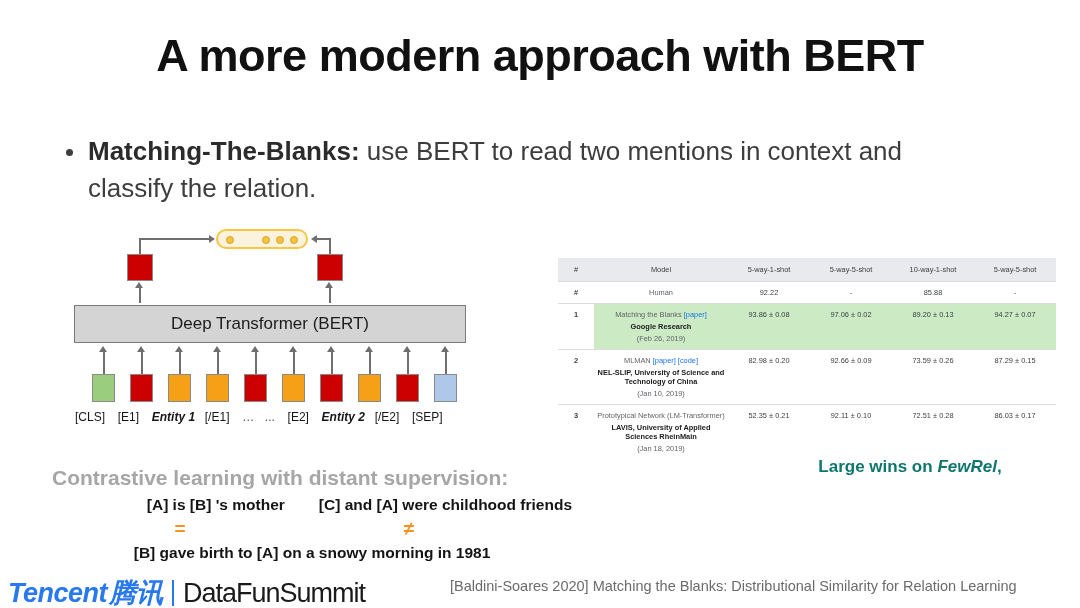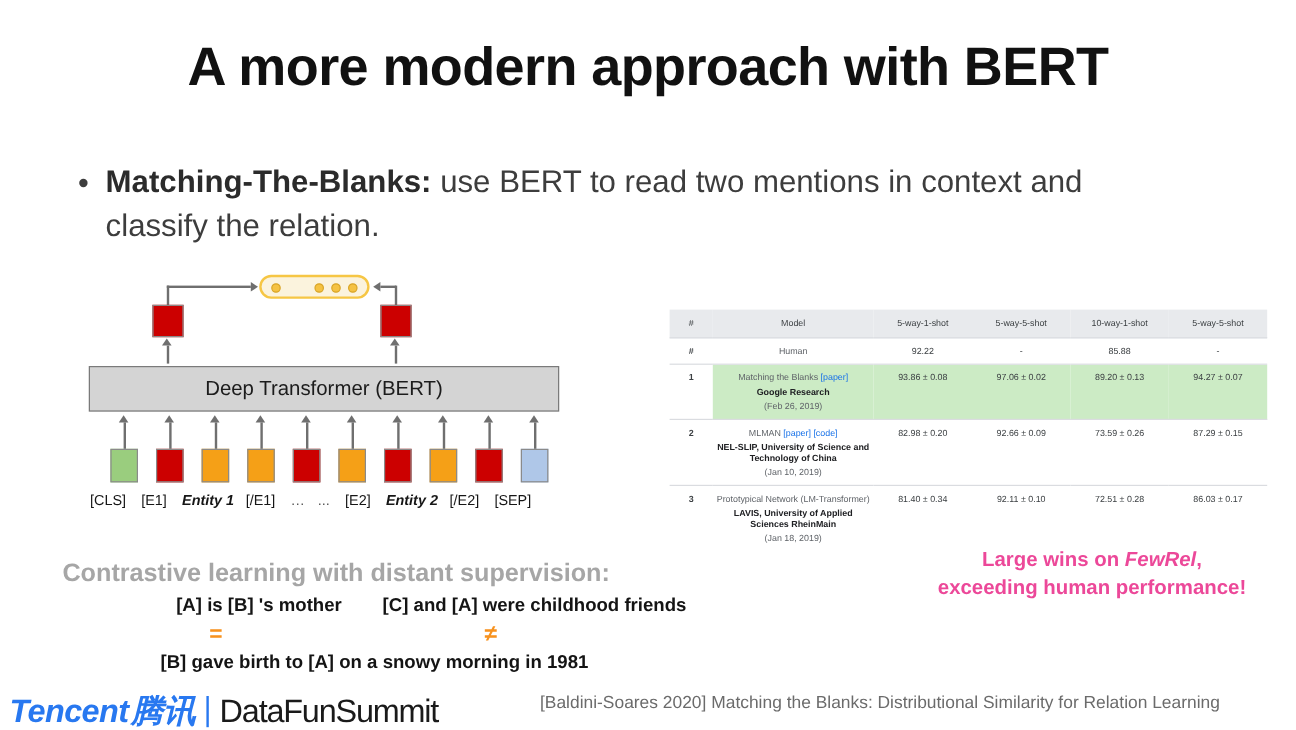--- a/index.html
+++ b/index.html
@@ -180,21 +180,21 @@
   .col-score { width: 78px; }
   .model-name { color: #5f6368; }
   .model-link { color: #1a73e8; }
   .model-org { font-weight: bold; color: #202124; display: block; margin-top: 3px; }
   .model-date { color: #5f6368; display: block; margin-top: 3px; }
   .score-cell { color: #3c4043; white-space: nowrap; }
 
   #fewrel-callout {
     position: absolute; left: 760px; top: 456px;
     width: 300px; text-align: center;
-    font-size: 17px; font-weight: bold; color: #ec4899;
+    font-size: 17px; font-weight: bold; color: #0f766e;
     line-height: 1.35;
   }
   #fewrel-callout i { font-style: italic; }
 
   
   #footer-logo {
     position: absolute; left: 8px; top: 575px;
     display: flex; align-items: center;
     font-size: 27px;
   }
@@ -362,32 +362,31 @@
           <td class="col-rank" style="font-weight: bold;">2</td>
           <td class="col-model"><span class="model-name">MLMAN </span><span class="model-link">[paper] </span><span class="model-link">[code] </span><span class="model-org">NEL-SLIP, University of Science and Technology of China</span><span class="model-date">(Jan 10, 2019)</span></td>
           <td class="col-score score-cell">82.98 ± 0.20</td>
           <td class="col-score score-cell">92.66 ± 0.09</td>
           <td class="col-score score-cell">73.59 ± 0.26</td>
           <td class="col-score score-cell">87.29 ± 0.15</td>
         </tr>
         <tr>
           <td class="col-rank" style="font-weight: bold;">3</td>
           <td class="col-model"><span class="model-name">Prototypical Network (LM-Transformer) </span><span class="model-org">LAVIS, University of Applied Sciences RheinMain</span><span class="model-date">(Jan 18, 2019)</span></td>
-          <td class="col-score score-cell">81.40 ± 0.34</td>
+          <td class="col-score score-cell">52.35 ± 0.21</td>
           <td class="col-score score-cell">92.11 ± 0.10</td>
           <td class="col-score score-cell">72.51 ± 0.28</td>
           <td class="col-score score-cell">86.03 ± 0.17</td>
         </tr>
       </tbody>
   </table>
 </div>
 
 <div id="fewrel-callout">
   <span>Large wins on </span><i>FewRel</i><span>,</span><br>
-  <span>exceeding human performance!</span>
 </div>
 
 <div id="footer-logo">
   <span id="tencent-word">Tencent</span>
   <span id="tencent-cn">腾讯</span>
   <span id="logo-divider"></span>
   <span id="datafun-word">DataFunSummit</span>
 </div>
 <div id="citation">[Baldini-Soares  2020] Matching the Blanks: Distributional Similarity for Relation Learning</div>
 

